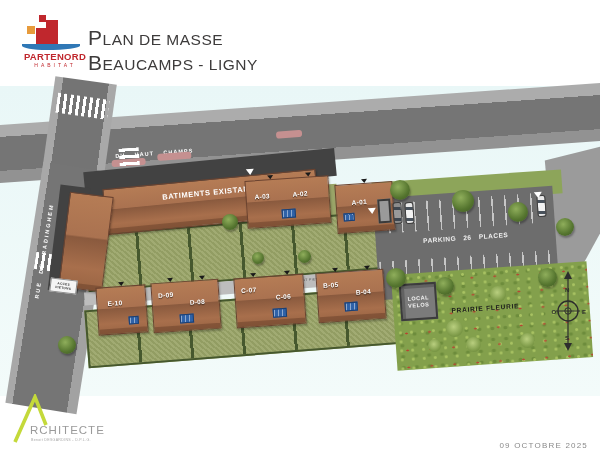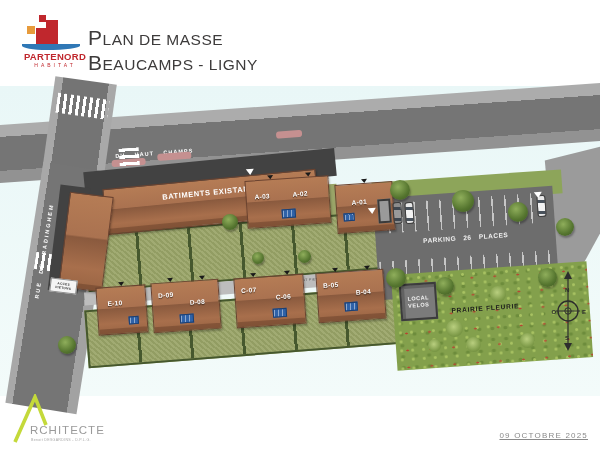--- a/index.html
+++ b/index.html
@@ -89,21 +89,21 @@
   .yield{position:absolute;width:0;height:0;border-left:4px solid transparent;
     border-right:4px solid transparent;border-top:6px solid #fff;}
   #acces{left:50px;top:279px;width:27px;height:14px;transform:rotate(7deg);background:#f5f5f5;
     border:1px solid #888;box-sizing:border-box;display:flex;flex-direction:column;
     align-items:center;justify-content:center;}
   .acces-line{font-size:3.2px;color:#333;font-weight:bold;line-height:4px;letter-spacing:.3px;}
   #right-wedge{left:540px;top:140px;width:60px;height:170px;background:#9b9b9b;
     clip-path:polygon(8% 12%,100% 4%,100% 55%,30% 100%);}
   
   #architect{position:absolute;left:10px;top:394px;}
-  #date{position:absolute;right:12px;bottom:10px;color:#8a8a8a;font-size:8px;letter-spacing:1.2px;text-decoration:underline;}
+  #date{position:absolute;right:12px;bottom:0;color:#8a8a8a;font-size:8px;letter-spacing:1.2px;}
 </style>
 </head>
 <body>
 
 <div id="app">
 
   <div id="logo">
     <div class="logo-orange"></div>
     <div class="logo-red1"></div>
     <div class="logo-red2"></div>

